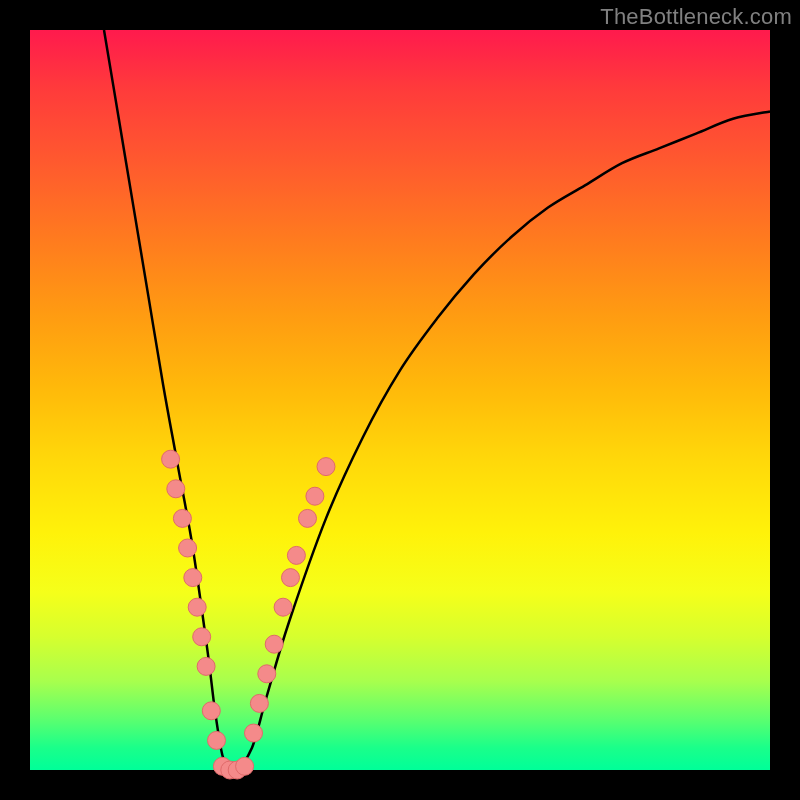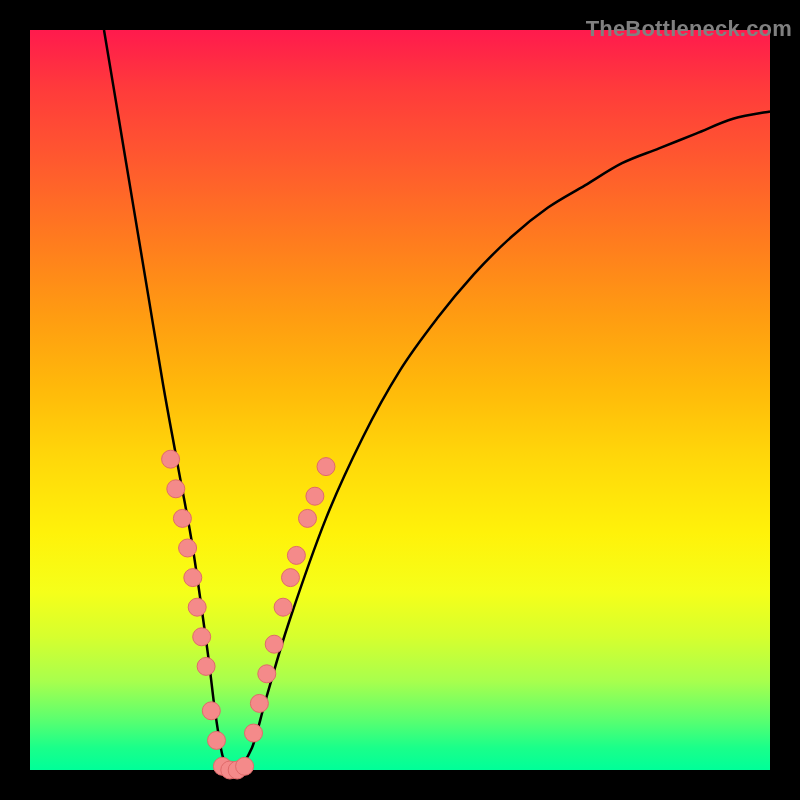--- a/index.html
+++ b/index.html
@@ -35,25 +35,25 @@
       #f5ff1a 76%,
       #d6ff2e 82%,
       #a8ff4d 88%,
       #5eff6e 93%,
       #1aff8a 97%,
       #00ff99 100%
     );
   }
   .watermark {
     position: absolute;
-    top: 16px;
+    top: 4px;
     right: 8px;
     color: #808080;
     font-size: 22px;
-    font-weight: 700;
+    font-weight: 400;
     letter-spacing: 0.2px;
     z-index: 10;
     user-select: none;
   }
   svg.curve {
     position: absolute;
     left: 0;
     top: 0;
     width: 740px;
     height: 740px;

